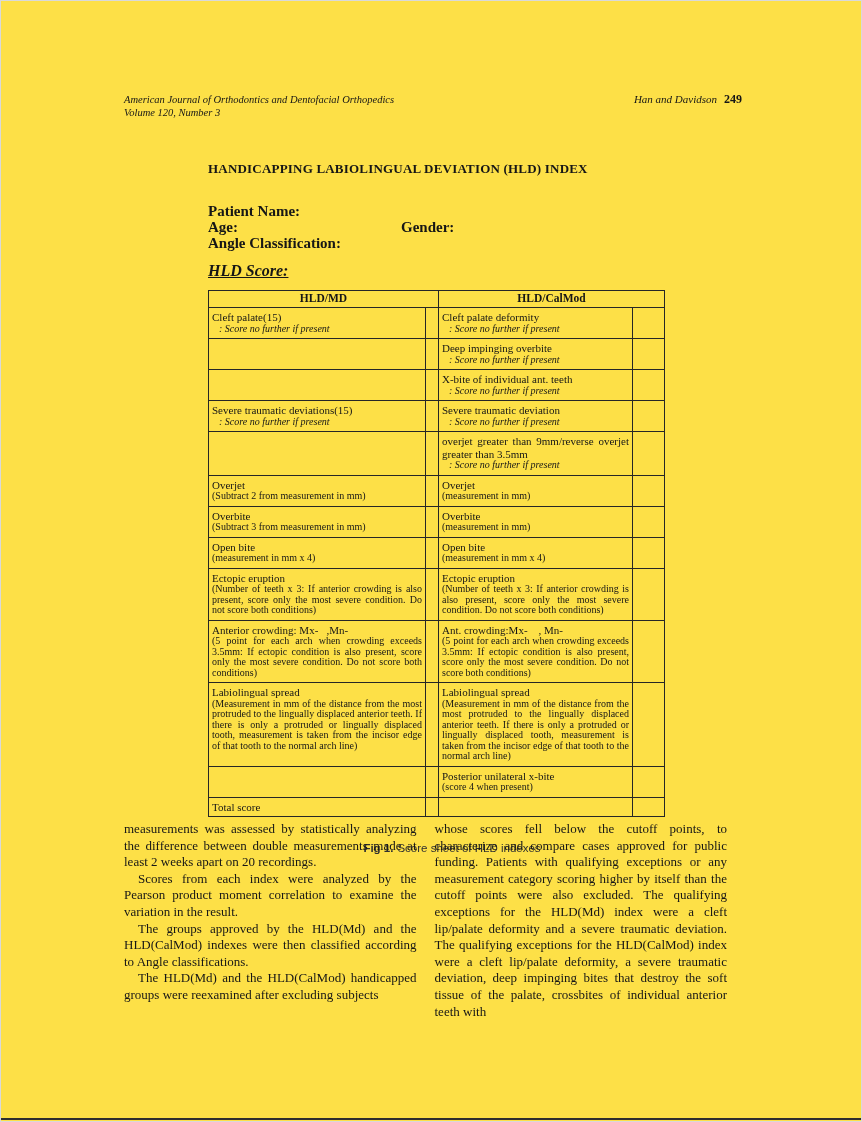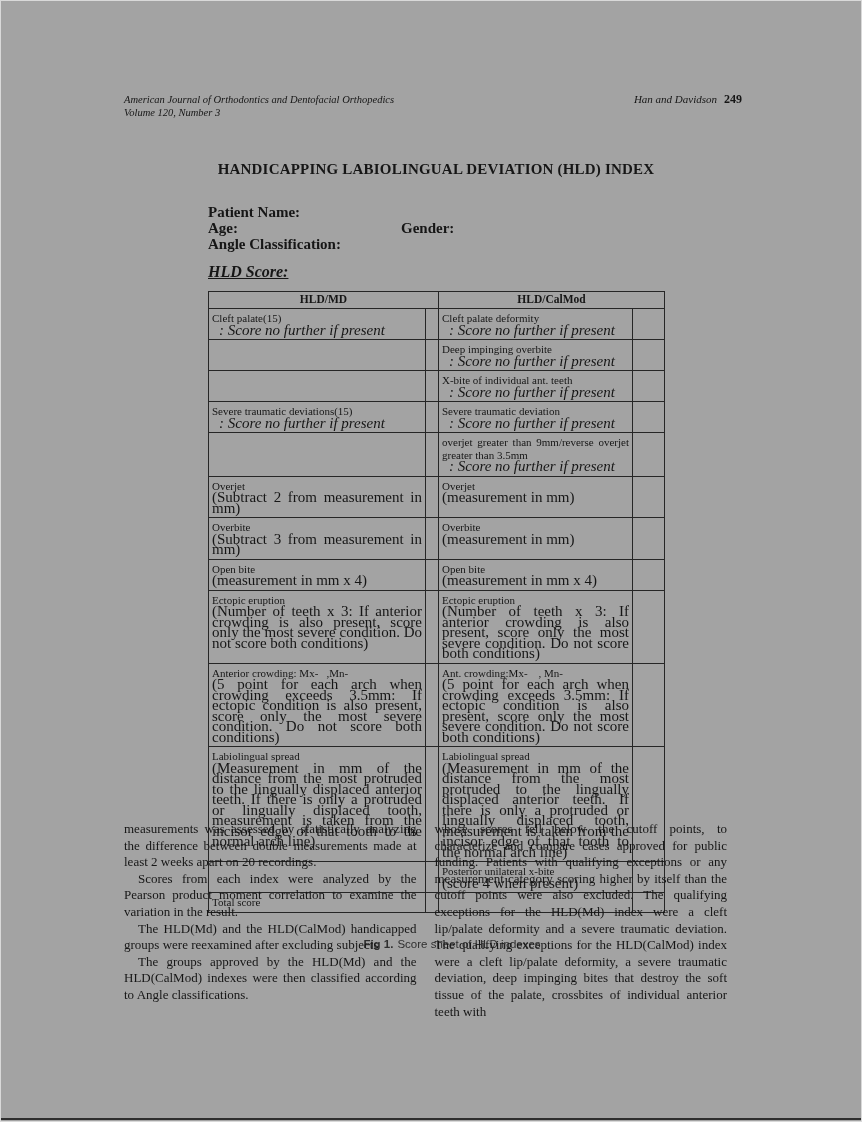--- a/index.html
+++ b/index.html
@@ -1,20 +1,20 @@
 <!DOCTYPE html>
 <html><head>
 <meta charset="utf-8">
 <style>
   * { margin:0; padding:0; box-sizing:border-box; }
   html,body { background:#ffffff; }
   .page {
     position:relative;
     width:862px; height:1122px;
-    background:#a3a3a3;
+    background:#fde047;
     font-family:"Liberation Serif", serif;
     color:#161616;
     overflow:hidden;
     border:1px solid #d9d9d9;
   }
   .scan-edge-bottom {
     position:absolute; left:0; bottom:1px; width:100%; height:2px;
     background:#2e2e2e;
   }
 
@@ -24,40 +24,40 @@
     display:flex; justify-content:space-between; align-items:flex-start;
     font-size:10.5px; line-height:13px;
   }
   .header-left div { font-style:italic; }
   .header-right { font-style:italic; font-size:11px; white-space:nowrap; }
   .header-right .page-num { font-style:normal; font-weight:bold; font-size:12px; margin-left:7px; }
 
   
   .figure-block { position:absolute; left:207px; top:158px; width:456px; }
   .form-title {
-    font-size:15px; font-weight:bold; text-align:center;
+    font-size:13px; font-weight:bold; text-align:left;
     letter-spacing:0.2px; margin-top:2px;
   }
   .form-fields { margin-top:26px; font-weight:bold; font-size:15px; }
   .field-row { position:relative; height:16px; }
   .gender-label { position:absolute; left:193px; top:0; }
   .hld-score {
     margin-top:11px; margin-bottom:10px;
     font-weight:bold; font-style:italic; font-size:16px;
     text-decoration:underline;
   }
   table.score-table { border-collapse:collapse; table-layout:fixed; width:456px; }
   table.score-table th, table.score-table td {
     border:1px solid #262626; vertical-align:top; padding:3px 3px;
   }
   table.score-table th {
     font-size:11.5px; text-align:center; font-weight:bold; height:17px; padding:1px 4px;
   }
   .cell-title { font-size:11px; line-height:12.5px; text-align:justify; }
-  .cell-note  { font-size:15px;  line-height:10.5px; padding-bottom:1px; text-align:justify; }
+  .cell-note  { font-size:10px;  line-height:10.5px; padding-bottom:1px; text-align:justify; }
   .cell-note.italic { font-style:italic; margin-left:7px; }
   .caption {
     margin-top:25px; text-align:center;
     font-family:"Liberation Sans", sans-serif;
     font-size:11.5px; color:#2f2f2f;
   }
   .caption .cap-label { font-weight:bold; margin-right:4px;margin-left:32px; }
 
   
   .body-text {
@@ -261,22 +261,22 @@
 
     <div class="caption">
       <span class="cap-label">Fig 1.</span><span>Score sheet of HLD indexes</span>
     </div>
   </div>
 
   <div class="body-text">
     <div class="body-col">
         <p class="para">measurements was assessed by statistically analyzing the difference between double measurements made at least 2 weeks apart on 20 recordings.</p>
         <p class="para indent">Scores from each index were analyzed by the Pearson product moment correlation to examine the variation in the result.</p>
+        <p class="para indent">The groups approved by the HLD(Md) and the HLD(CalMod) indexes were then classified according to Angle classifications.</p>
         <p class="para indent">The HLD(Md) and the HLD(CalMod) handicapped groups were reexamined after excluding subjects</p>
-        <p class="para indent">The groups approved by the HLD(Md) and the HLD(CalMod) indexes were then classified according to Angle classifications.</p>
       </div>
     <div class="body-col">
         <p class="para">whose scores fell below the cutoff points, to characterize and compare cases approved for public funding. Patients with qualifying exceptions or any measurement category scoring higher by itself than the cutoff points were also excluded. The qualifying exceptions for the HLD(Md) index were a cleft lip/palate deformity and a severe traumatic deviation. The qualifying exceptions for the HLD(CalMod) index were a cleft lip/palate deformity, a severe traumatic deviation, deep impinging bites that destroy the soft tissue of the palate, crossbites of individual anterior teeth with</p>
       </div>
   </div>
 
   <div class="scan-edge-bottom"></div>
 </div>
 
 </body></html>

